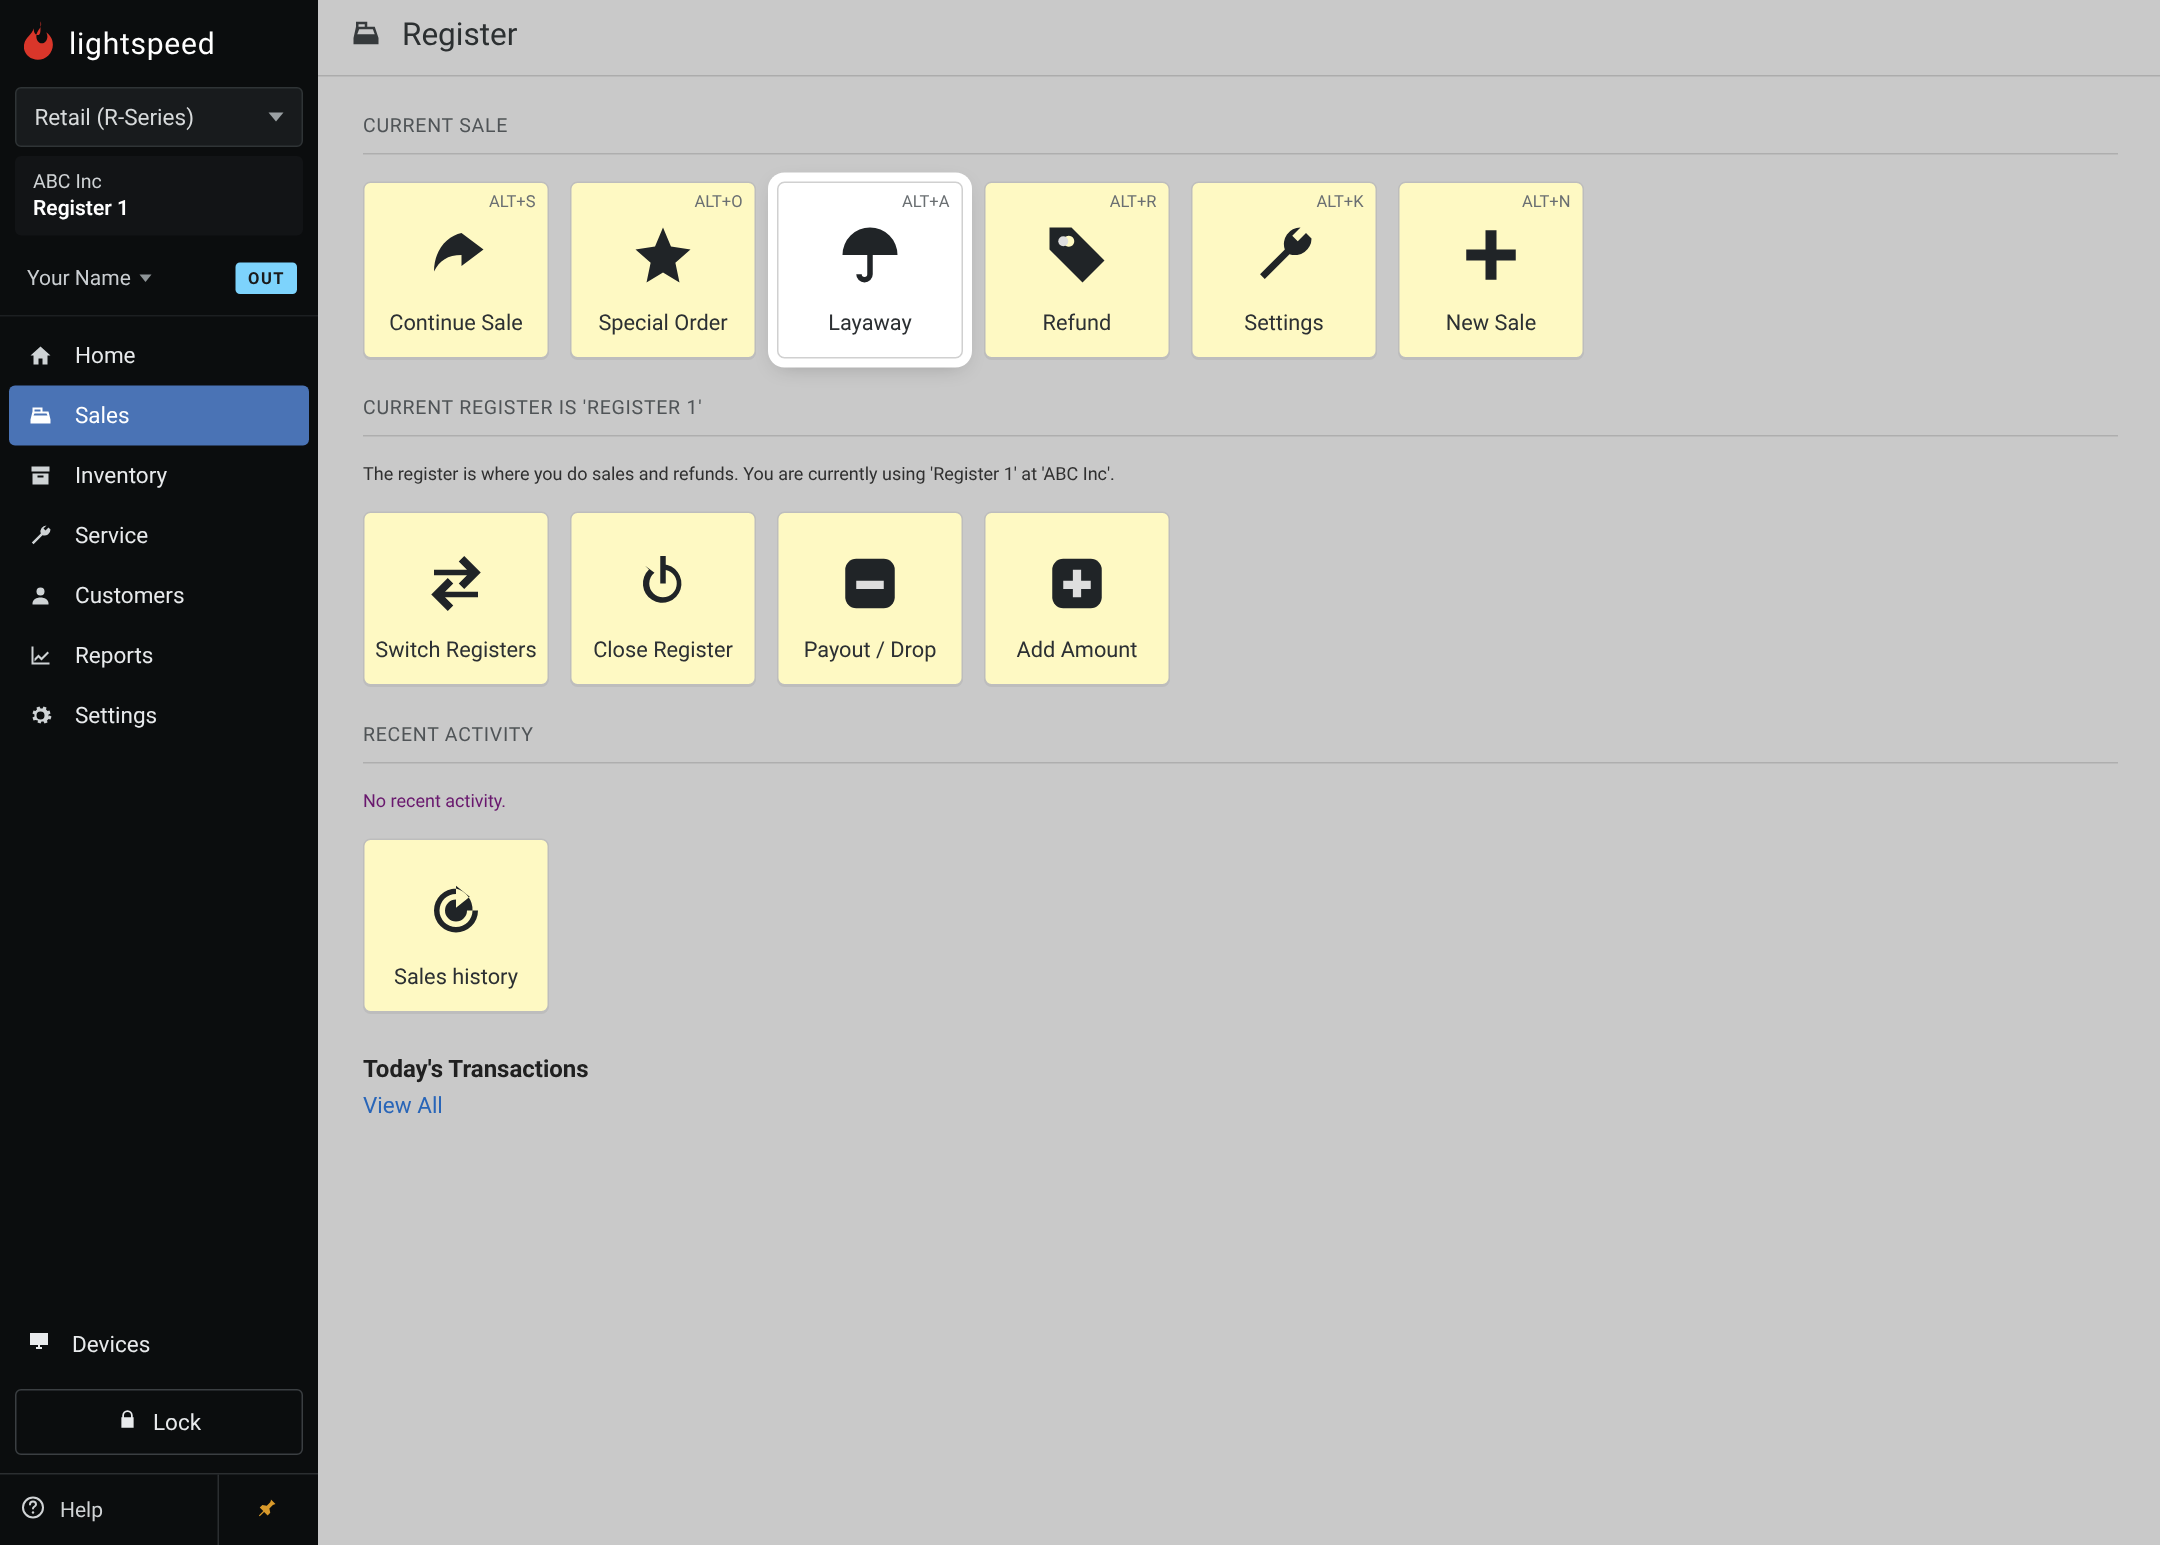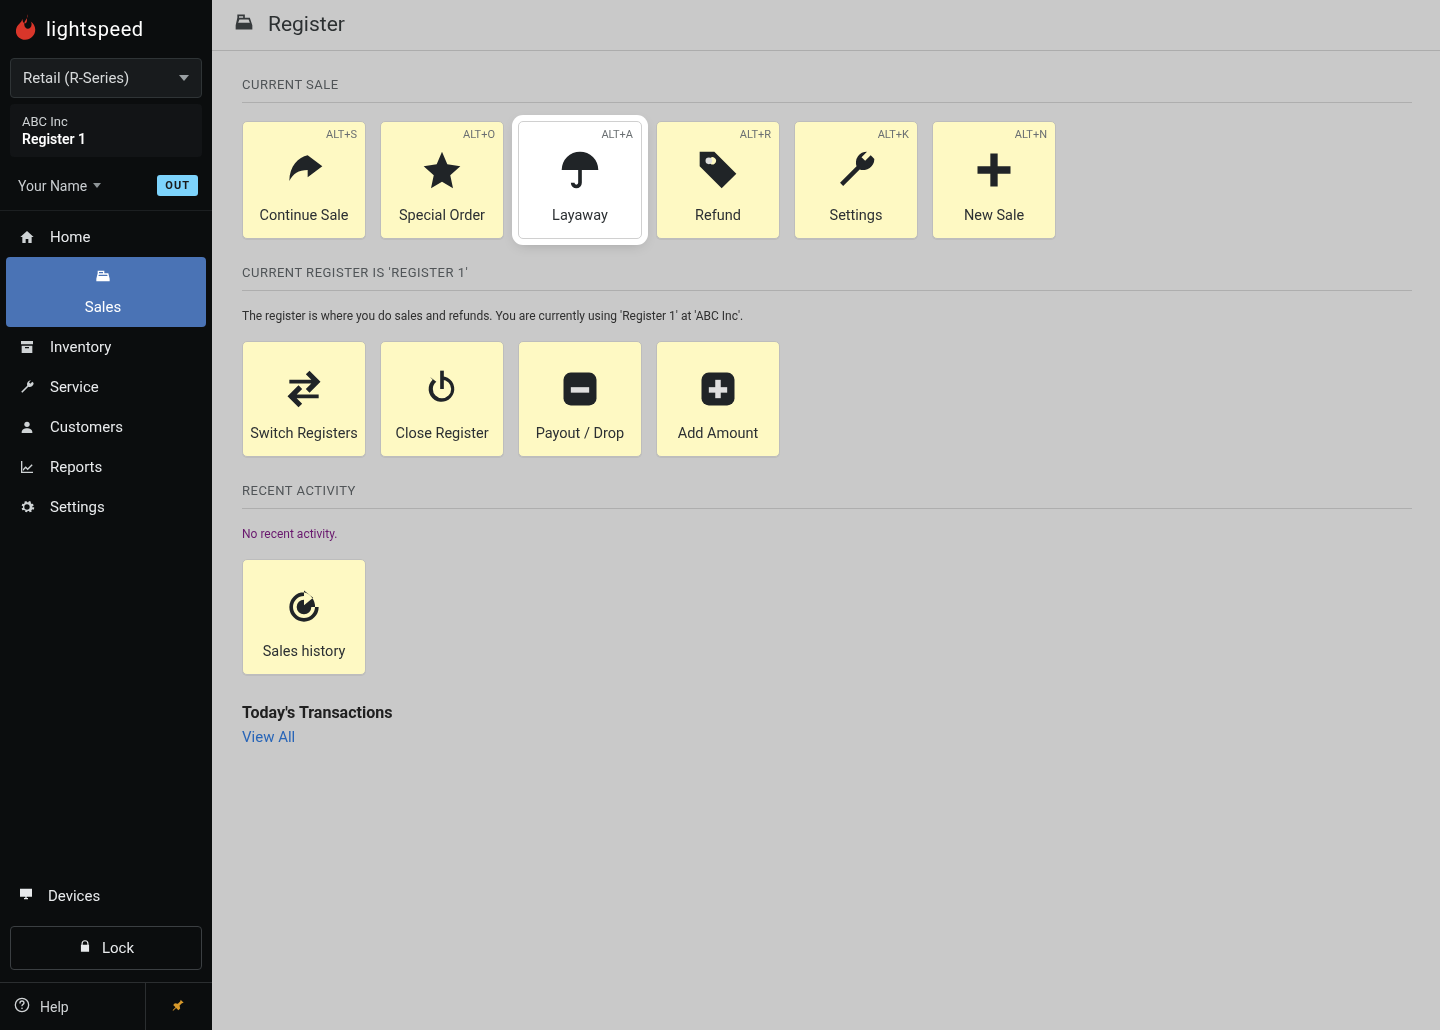--- a/index.html
+++ b/index.html
@@ -73,21 +73,21 @@
     padding-top:6px;
     flex:1;
     display:flex; flex-direction:column;
   }
   .nav-item {
     display:flex; align-items:center; gap:14px;
     padding: 11px 18px;
     color:#e8eaec; font-size:15px;
     cursor:pointer;
   }
-  .nav-item.active { background:#4a73b5; color:#fff; border-radius:4px; margin:0 6px; padding-left:12px;flex-direction:column;}
+  .nav-item.active { background:#4a73b5; color:#fff; border-radius:4px; margin:0 6px; padding-left:12px;}
   .nav-item .icon { width:18px; display:flex; justify-content:center; color:#cfd3d5;}
   .nav-item.active .icon { color:#fff; }
 
   .bottom-area { margin-top:auto; }
   .devices-row { display:flex; align-items:center; gap:14px; padding:12px 18px; color:#e8eaec; font-size:15px; cursor:pointer;}
   .lock-btn {
     margin:8px 10px 12px 10px;
     border:1px solid #3b3f42; border-radius:4px;
     padding:12px 0;
     display:flex; align-items:center; justify-content:center; gap:10px;

